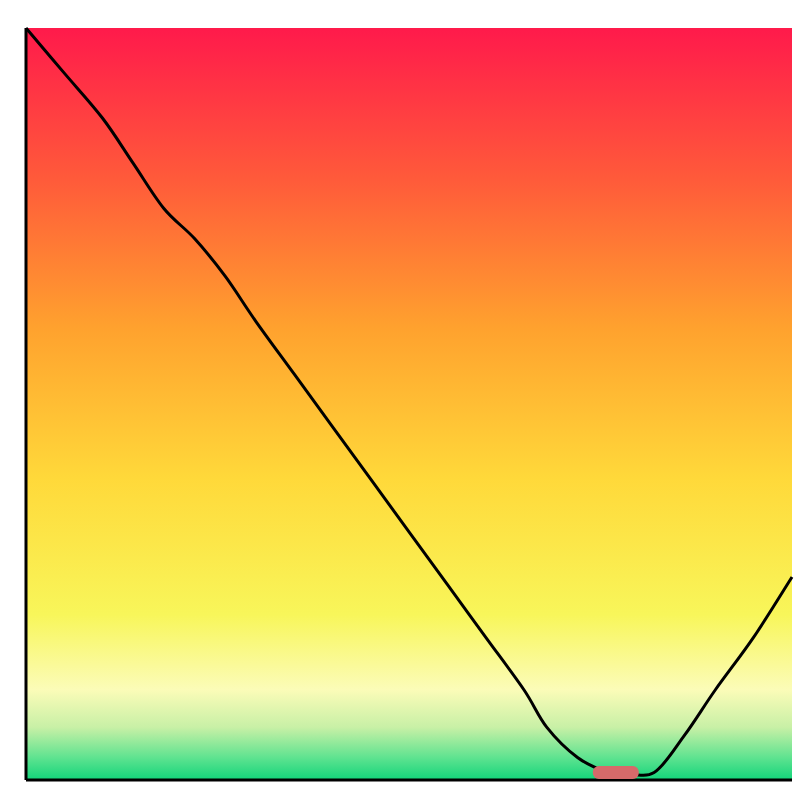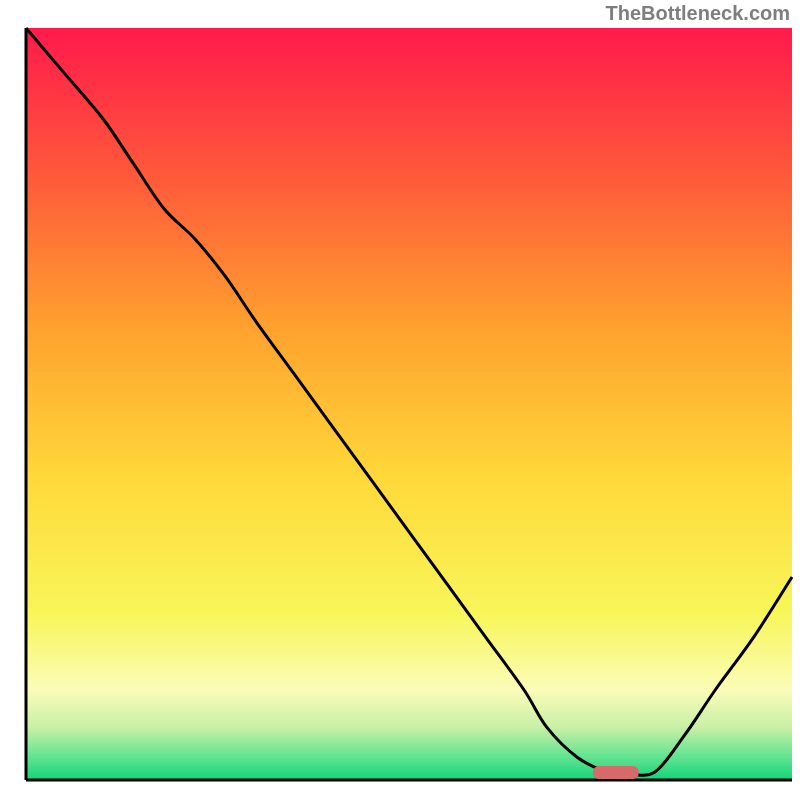--- a/index.html
+++ b/index.html
@@ -27,21 +27,20 @@
   svg {
     position: absolute;
     top: 0;
     left: 0;
   }
 </style>
 </head>
 <body>
 
 <div class="container">
-  <div class="watermark">TheBottleneck.com</div>
 
   <svg id="chart-svg" width="800" height="800" viewBox="0 0 800 800">
     <defs>
       <linearGradient id="bg-grad" x1="0" y1="0" x2="0" y2="1">
           <stop offset="0%" stop-color="#ff1a4b"></stop>
           <stop offset="20%" stop-color="#ff5a3a"></stop>
           <stop offset="40%" stop-color="#ffa22e"></stop>
           <stop offset="60%" stop-color="#ffd93a"></stop>
           <stop offset="78%" stop-color="#f8f65a"></stop>
           <stop offset="88%" stop-color="#fbfcb8"></stop>

